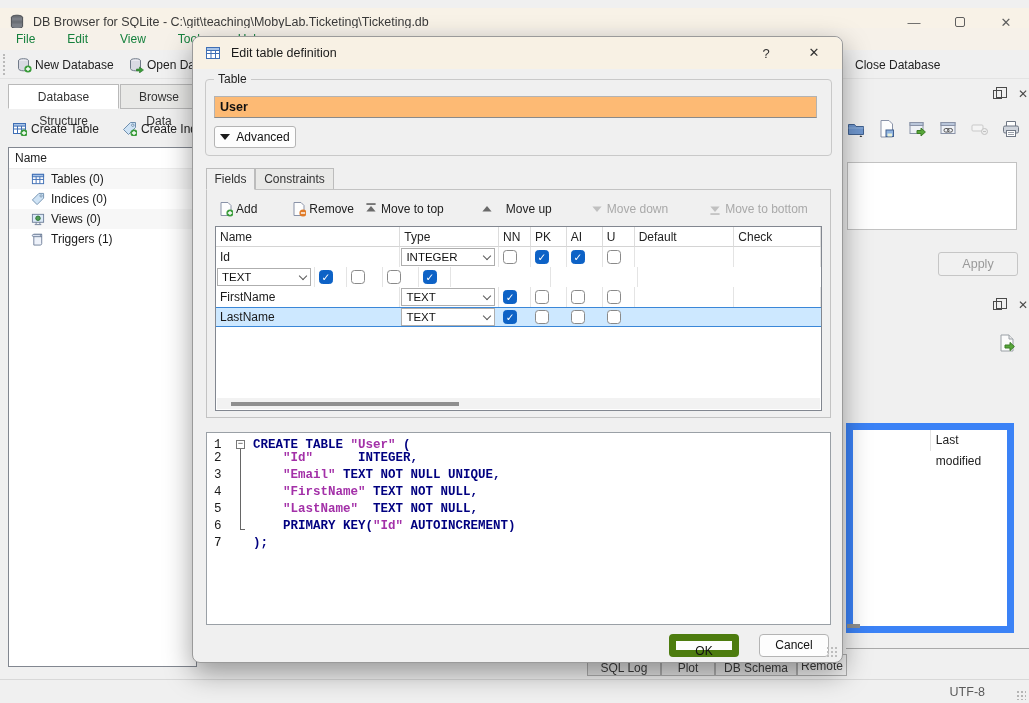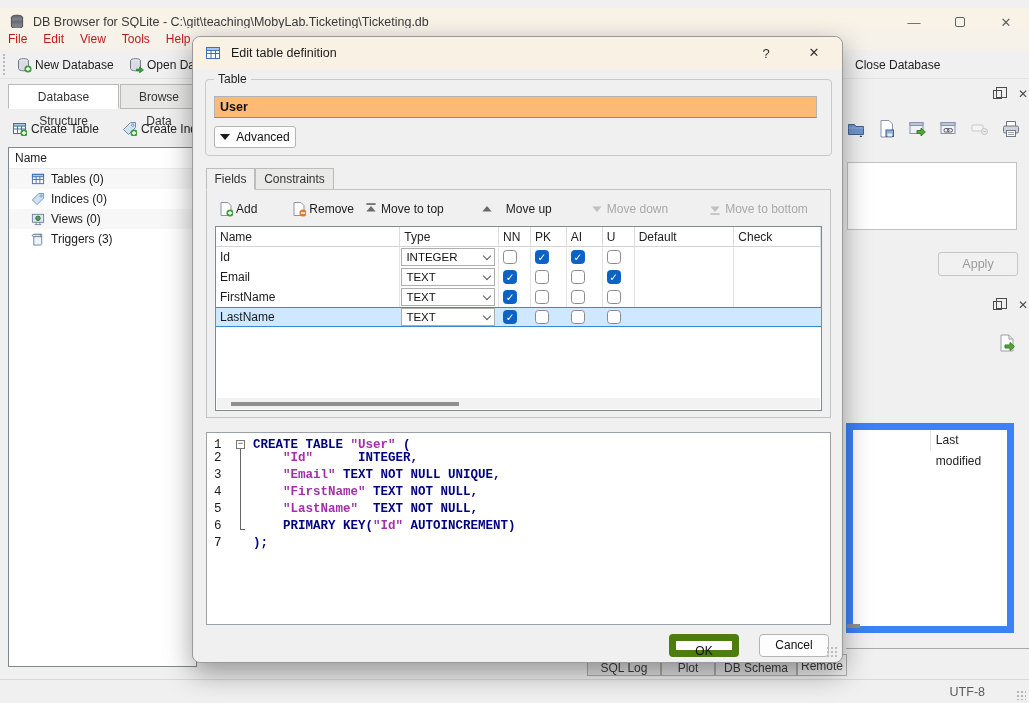--- a/index.html
+++ b/index.html
@@ -8,21 +8,21 @@
   #app { position:relative; width:1029px; height:703px; background:#f0f0f0; overflow:hidden; }
 
   
   .titlebar { position:absolute; left:0; top:8px; width:1029px; height:28px; background:#f8f2e7; display:flex; align-items:center; }
   .titlebar .appicon { margin-left:9px; margin-right:8px; display:flex; }
   .titlebar .title { font-size:12.5px; color:#3a3a3a; }
   .wincontrols { position:absolute; right:0; top:0; height:28px; display:flex; }
   .wbtn { width:46px; height:28px; display:flex; align-items:center; justify-content:center; color:#5f5f5f; font-size:13px; }
   .wbtn .maxbox { width:10px; height:10px; border:1px solid #5f5f5f; border-radius:2px; }
   .menubar { position:absolute; left:0; top:28px; width:1029px; height:22px; background:#f6f1e9; display:flex; align-items:center; }
-  .menuitem { padding:0 8px; color:#b91c1c; height:22px; line-height:22px; }
+  .menuitem { padding:0 16px; color:#15803d; height:22px; line-height:22px; }
   .toolbar { position:absolute; left:0; top:50px; width:1029px; height:29px; background:#f0f0f0; border-bottom:1px solid #e3e3e3; }
   .tgrip { position:absolute; left:3px; top:4px; height:21px; width:3px; border-left:2px dotted #b9b9b9; }
   .tbtn { position:absolute; top:3px; height:23px; display:flex; align-items:center; gap:3px; color:#222; padding:0 4px; }
 
   
   .ltab { position:absolute; top:84px; height:25px; padding:0 10px; line-height:24px; background:#e9e9e7; border:1px solid #b9b9b9; color:#333; }
   .ltab.active { background:#fff; border-bottom:1px solid #fff; z-index:2; }
   .lact { position:absolute; top:117px; height:23px; display:flex; align-items:center; gap:4px; color:#222; }
   .tree { position:absolute; left:8px; top:147px; width:189px; height:520px; background:#fff; border:1px solid #828790; }
   .tree-header { height:21px; line-height:21px; padding-left:6px; border-bottom:1px solid #ececec; color:#222; background:#fff; }
@@ -226,21 +226,21 @@
           </span>
           <span>Views (0)</span>
         </div>
         <div class="tree-item">
           <span class="ticon">
             <svg width="14" height="14" viewBox="0 0 15 15">
               <path d="M3 2.5h8.5v10c0 .8-.7 1.5-1.5 1.5H3z" fill="#eef2fa" stroke="#70809a"></path>
               <path d="M3 2.5c-1 0-1.6.6-1.6 1.3S2 5 3 5h8.5c-1 0-1.4-.6-1.4-1.3s.5-1.2 1.4-1.2z" fill="#dbe3f2" stroke="#70809a"></path>
             </svg>
           </span>
-          <span>Triggers (3)</span>
+          <span>Triggers (1)</span>
         </div>
       </div>
   </div>
 
   <div class="dockbtns" style="left:990px; top:87px;">
     <div class="dockbtn">
         <span class="floatglyph"></span>
       </div>
     <div class="dockbtn">✕</div>
   </div>
@@ -443,21 +443,20 @@
               <div class="gcell c-ai">
                 <div class="cb on">✓</div>
               </div>
               <div class="gcell c-u">
                 <div class="cb"></div>
               </div>
               <div class="gcell c-def"></div>
               <div class="gcell c-chk"></div>
             </div>
             <div class="grow">
-              <div class="gcell c-name">Email</div>
               <div class="gcell c-type" style="padding: 0px 1px;">
                 <div class="typebox">
                   <span>TEXT</span>
                   <span class="chev"></span>
                 </div>
               </div>
               <div class="gcell c-nn">
                 <div class="cb on">✓</div>
               </div>
               <div class="gcell c-pk">

